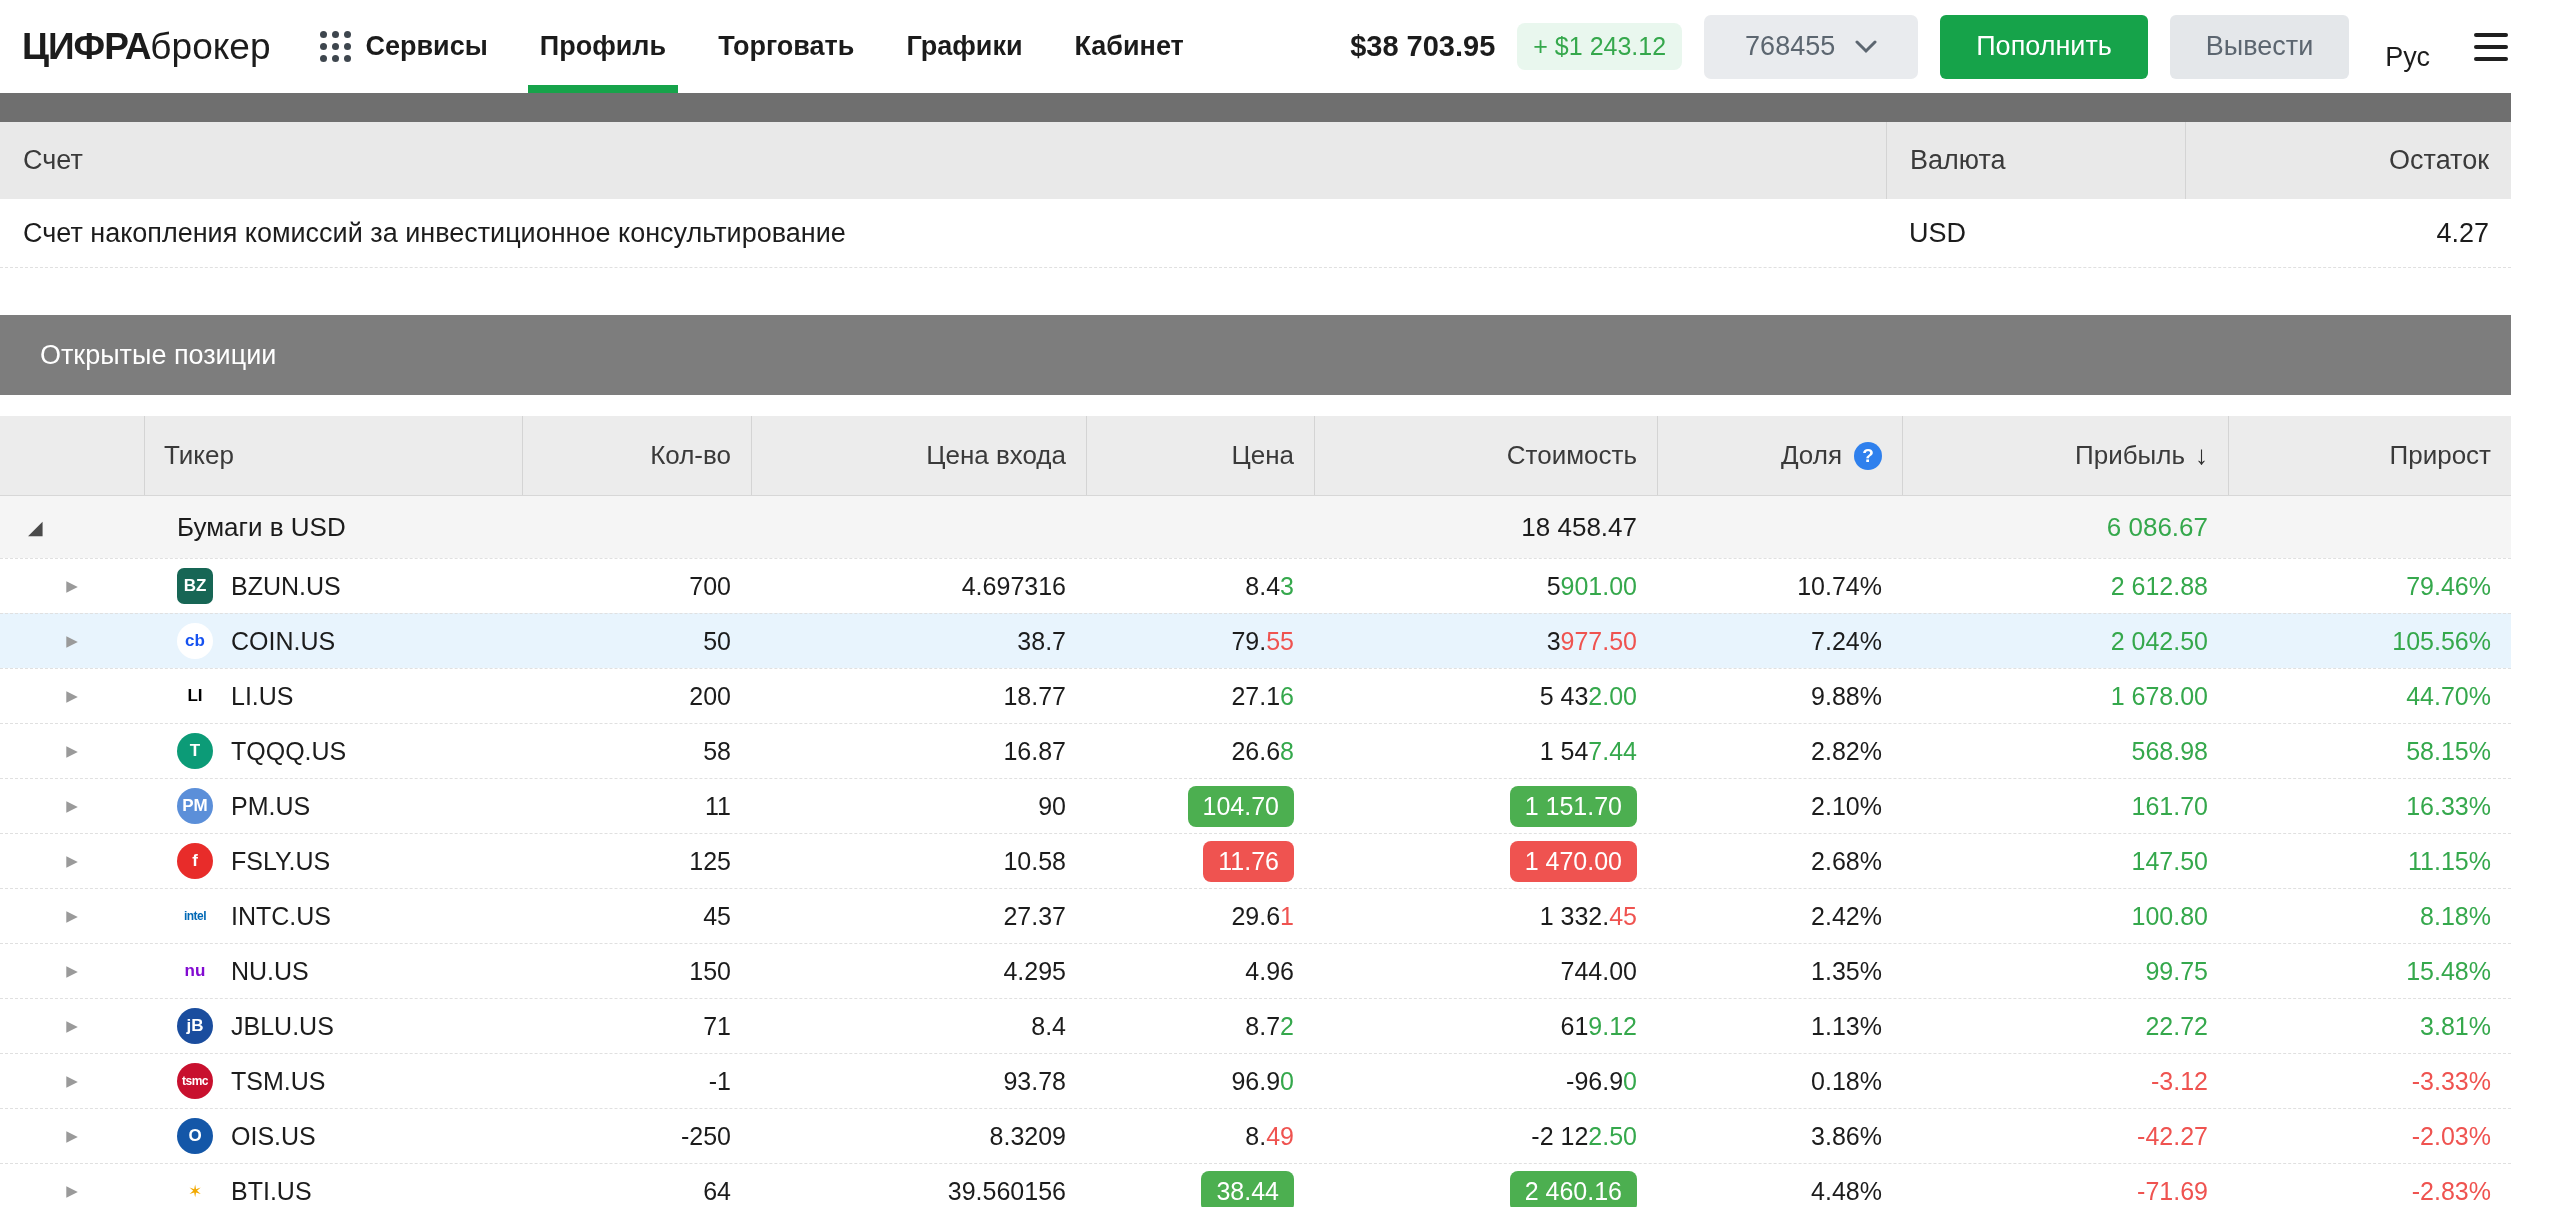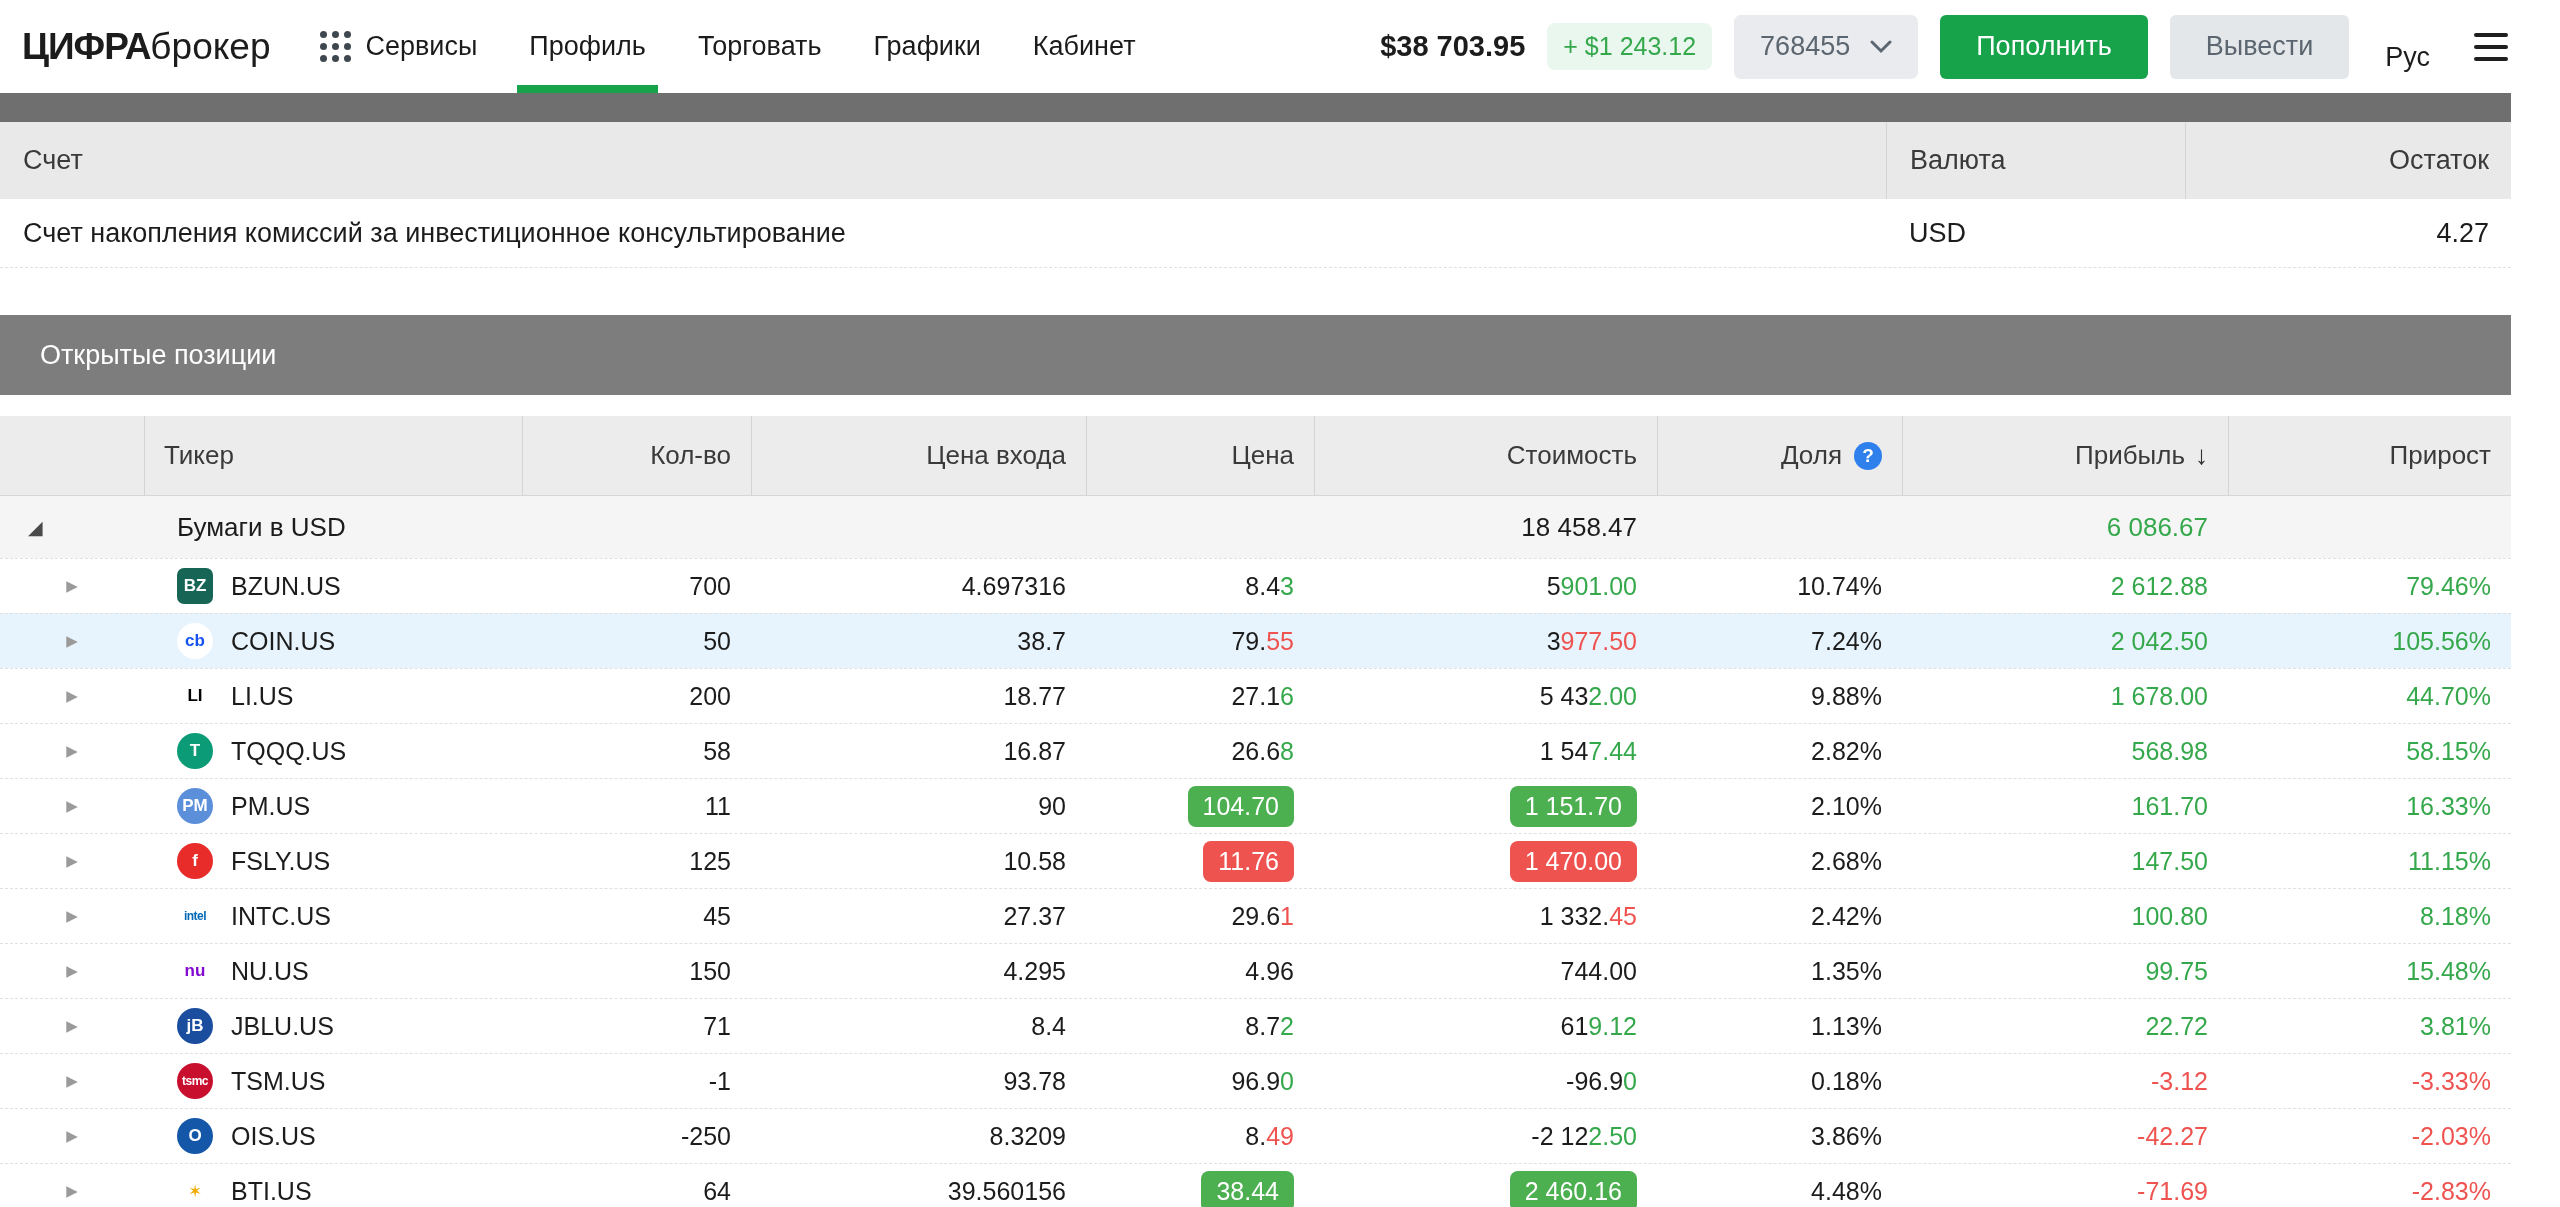--- a/index.html
+++ b/index.html
@@ -13,29 +13,29 @@
     --accent-green:#16a34a; --text-green:#35a84c; --text-red:#ef5350;
     --badge-green:#4caf50; --badge-red:#ef5350; --bar-gray:#7d7d7d;
     --head-gray:#ececec; --hl-blue:#e8f4fd;
   }
 
   
   .nav { display:flex; align-items:stretch; height:93px; padding:0 52px 0 22px; background:#fff; }
   .logo { display:flex; align-items:center; font-size:37px; white-space:nowrap; cursor:pointer; }
   .logo-b { font-weight:800; letter-spacing:-1px; }
   .logo-l { font-weight:500; }
-  .nav-items { display:flex; margin-left:24px; }
+  .nav-items { display:flex; margin-left:24px;font-weight:bold; }
   .nav-item { position:relative; display:flex; align-items:center; gap:14px; padding:0 26px; font-size:27px; color:#1b1b1b; cursor:pointer; white-space:nowrap; }
   .nav-item.active::after { content:''; position:absolute; left:14px; right:14px; bottom:0; height:8px; background:var(--accent-green); }
   .grid-icon { display:inline-grid; grid-template-columns:repeat(3,7px); grid-gap:5px; }
   .grid-icon i { width:7px; height:7px; border-radius:50%; background:#3e464e; }
   .nav-right { margin-left:auto; display:flex; align-items:center; gap:22px; }
   .balance { font-size:29px; font-weight:700; }
   .change { font-size:25px; color:var(--text-green); background:#e9f7ee; padding:9px 16px; border-radius:8px; }
-  .acct-pill { display:flex; align-items:center; gap:20px; height:64px; padding:0 26px; background:#e9ebee; border-radius:7px; color:#5c6670; font-size:27px; cursor:pointer; }
+  .acct-pill { display:flex; align-items:center; gap:20px; height:64px; padding:0 41px; background:#e9ebee; border-radius:7px; color:#5c6670; font-size:27px; cursor:pointer; }
   .chev { width:22px; height:14px; }
   .btn { height:64px; border:none; border-radius:6px; font-size:27px; padding:0 36px; cursor:pointer; font-family:inherit; }
   .btn-green { background:var(--accent-green); color:#fff; }
   .btn-gray { background:#e4e7ea; color:#5c6670; }
   .lang { font-size:27px; margin-left:14px; cursor:pointer;margin-top:21px; }
   .burger { display:flex; flex-direction:column; gap:8px; margin-left:22px; cursor:pointer; }
   .burger i { display:block; width:34px; height:4px; background:#1f1f1f; border-radius:2px; }
 
   
   .table-wrap { width:2511px; }

